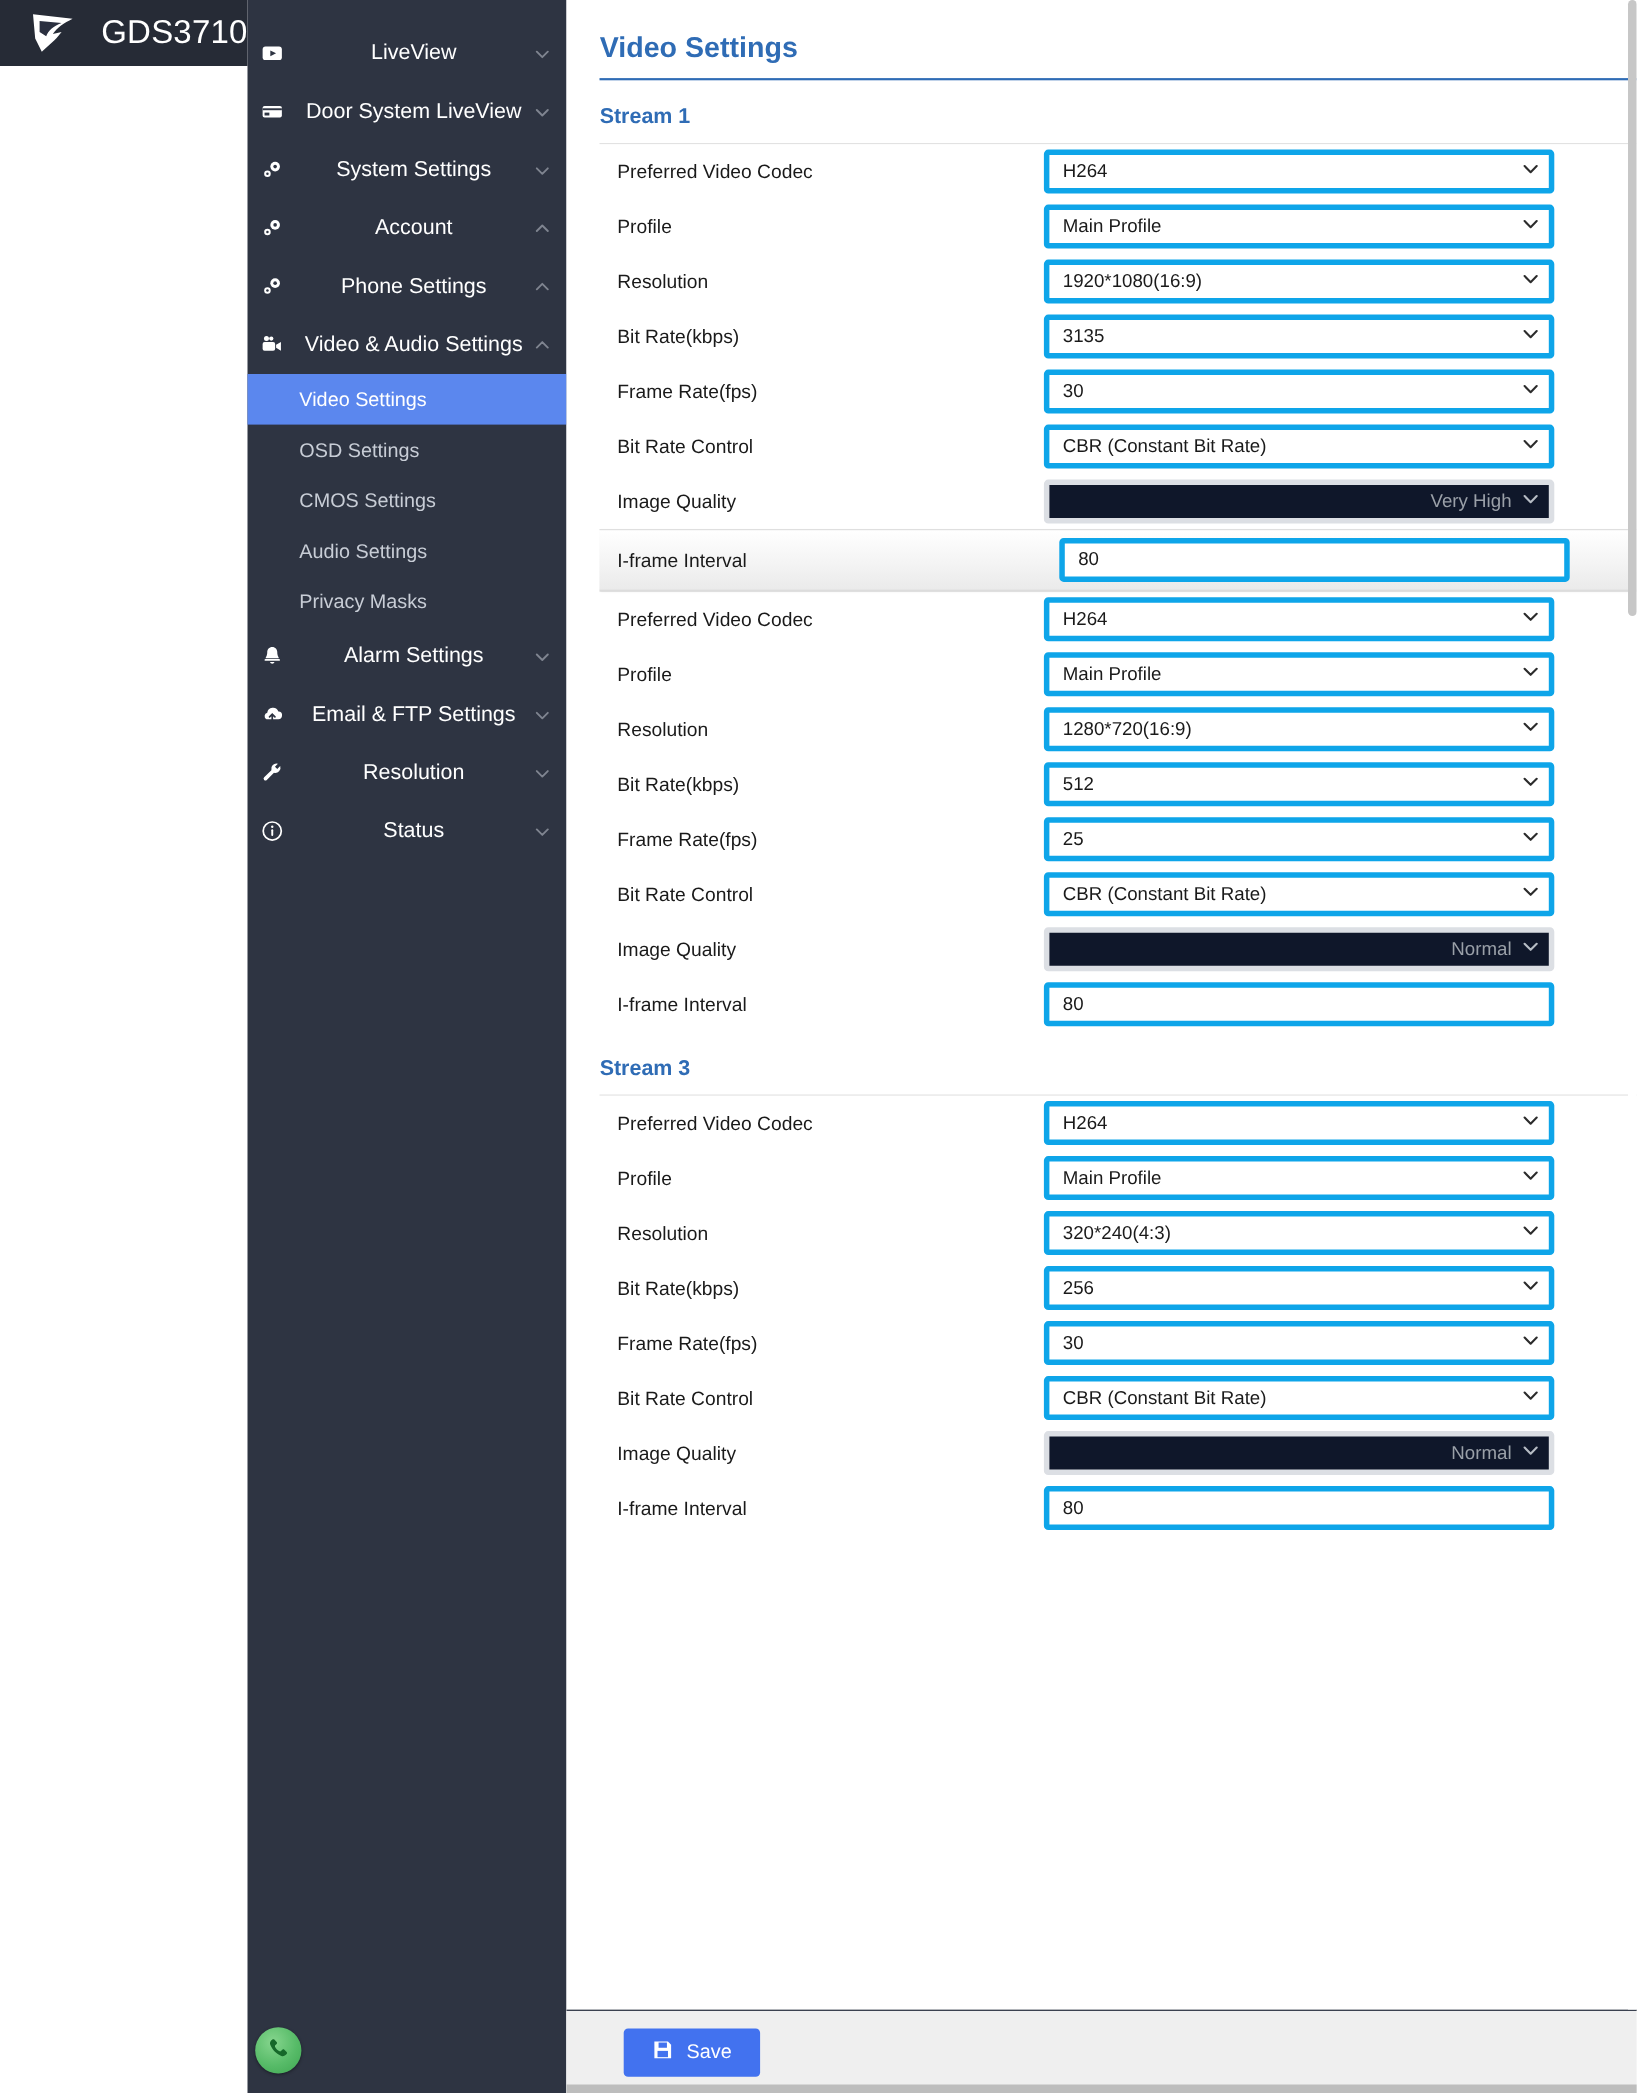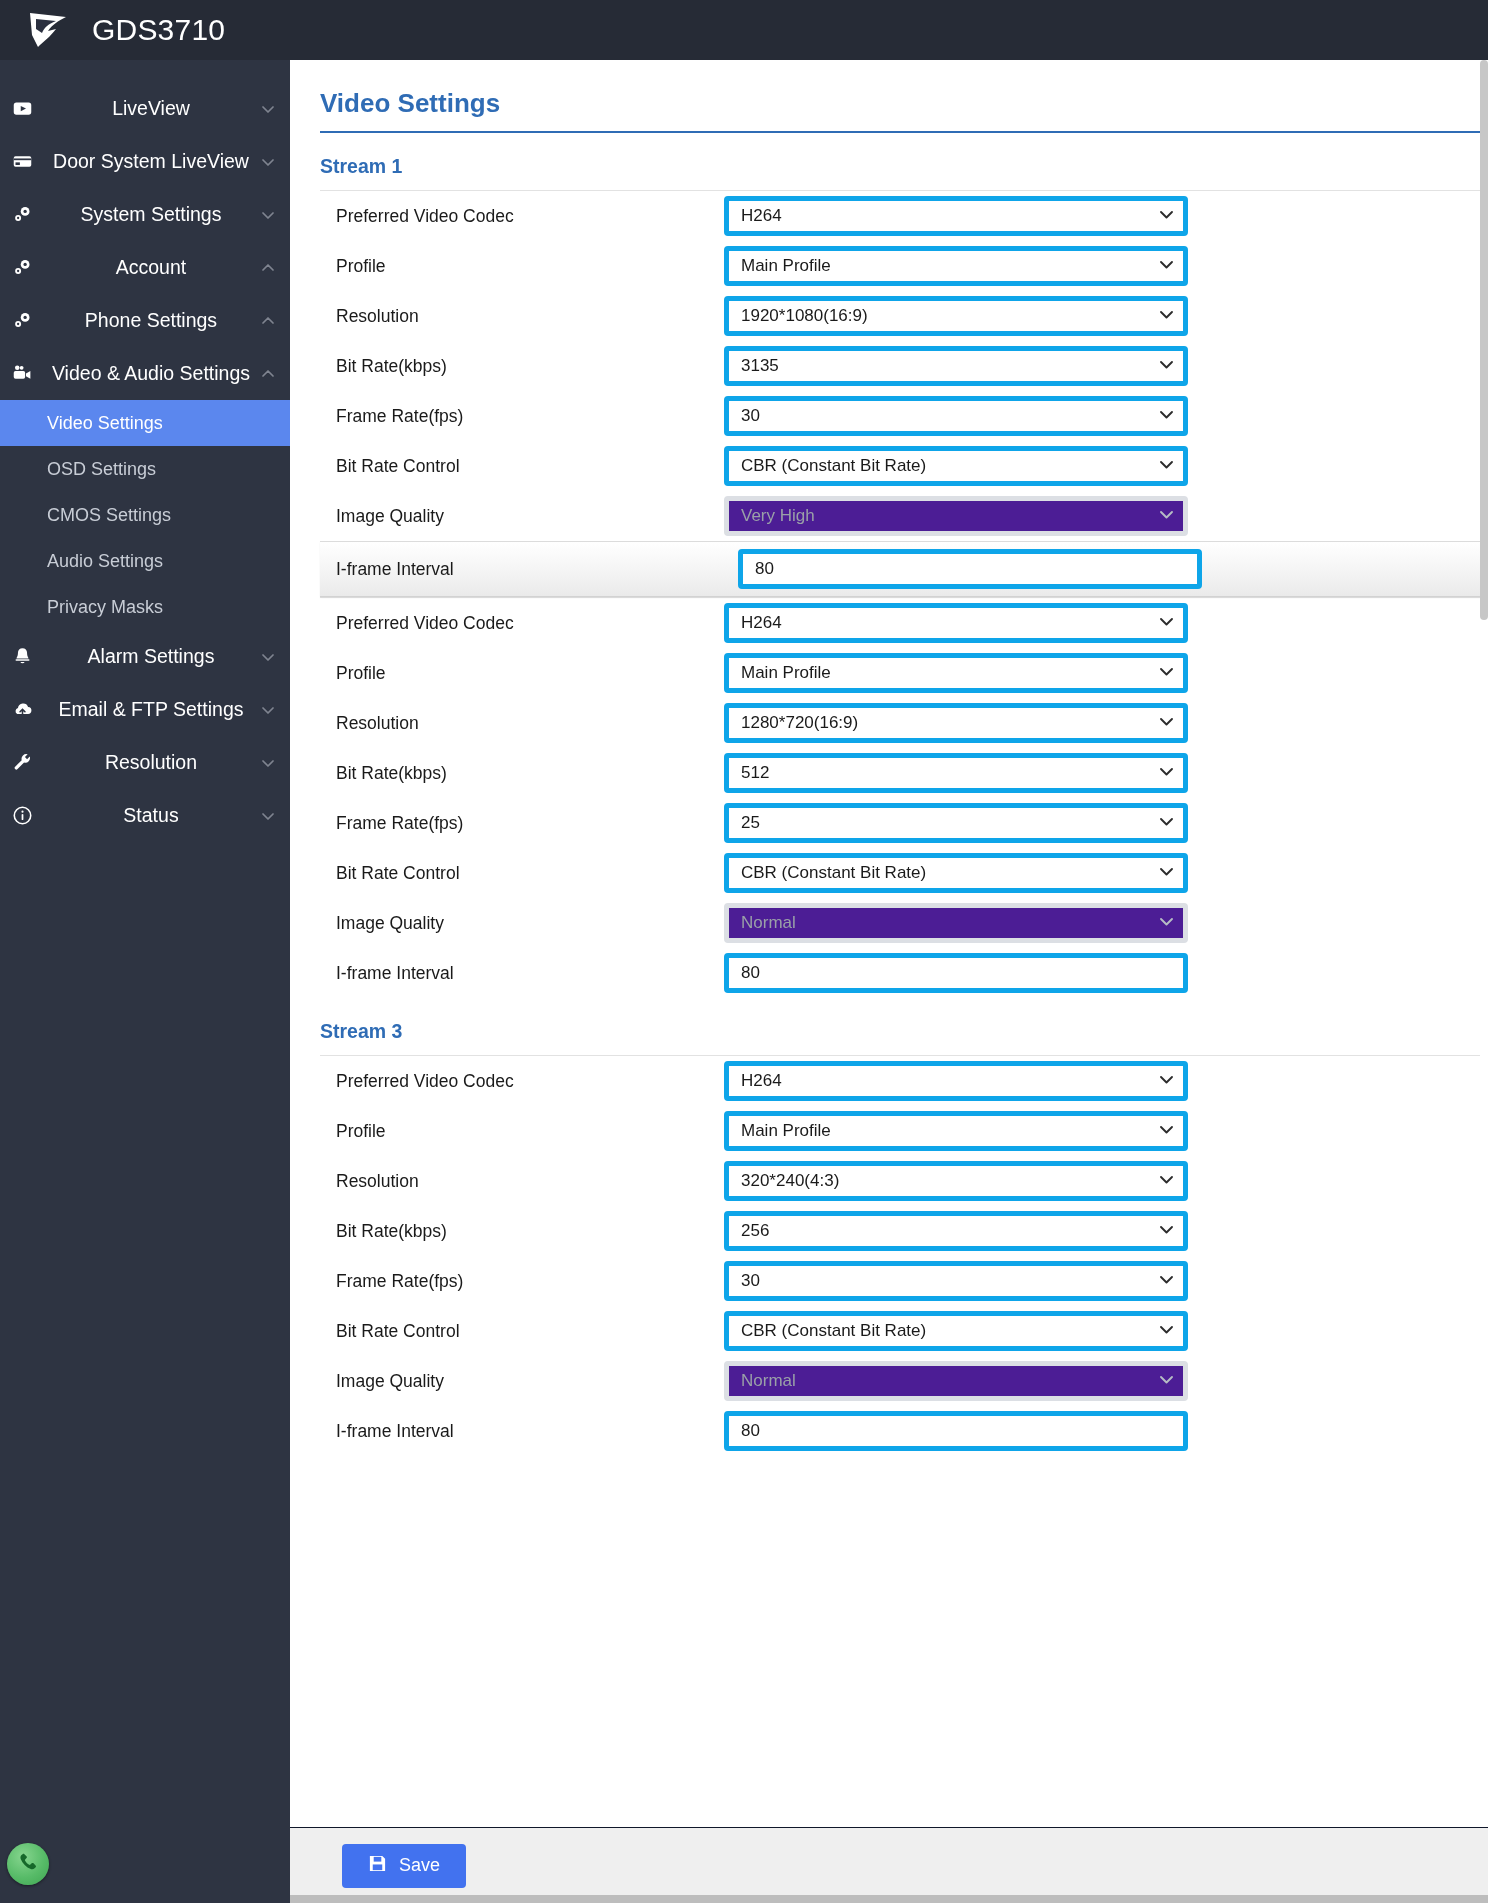--- a/index.html
+++ b/index.html
@@ -2,21 +2,21 @@
 <html><head>
 <meta charset="utf-8">
 <style>
   * { box-sizing: border-box; margin: 0; padding: 0; }
   html, body {
     width: 1488px; height: 1903px;
     font-family: "Liberation Sans", sans-serif;
     background: #ffffff;
     overflow: hidden;
   }
-  #app { position: relative; width: 1488px; height: 1903px; display: flex; flex-direction: column; }
+  #app { position: relative; width: 1488px; height: 1903px; display: flex; flex-direction: row; }
 
   
   .topbar {
     height: 60px; background: #262b36;
     display: flex; align-items: center; padding-left: 26px;
     flex: 0 0 60px;
   }
   .logo-mark { width: 46px; height: 42px; margin-right: 20px; position: relative; }
   .brand-title { color: #ffffff; font-size: 30px; font-weight: 400; letter-spacing: .2px; }
 
@@ -89,21 +89,21 @@
   .flabel { font-size: 17.5px; color: #1a1a1a; flex: 0 0 388px; }
   .frow.hl .flabel { flex: 0 0 402px; }
 
   .fctrl { position: relative; width: 464px; }
   .fbox {
     width: 100%; height: 40px; border: 5px solid #0ea5e9; border-radius: 4px;
     background: #ffffff; display: flex; align-items: center;
     padding: 0 34px 0 12px; font-size: 17px; color: #1a1a1a;
     white-space: nowrap; overflow: hidden;
   }
-  .fbox.disabled { background: #4c1d95; border-color: #dcdfe4; color: #9aa0a8; }
+  .fbox.disabled { background: #0f172a; border-color: #dcdfe4; color: #9aa0a8; justify-content: flex-end; }
   .chev {
     position: absolute; right: 13px; top: 50%; transform: translateY(-50%);
     pointer-events: none; color: #2c2c2c;
   }
   .chev.dim { color: #b6bcc4; }
 
   
   .footer-bar {
     flex: 0 0 76px; background: #efefef; border-top: 1px solid #0f172a;
     display: flex; align-items: center; padding-left: 52px;

